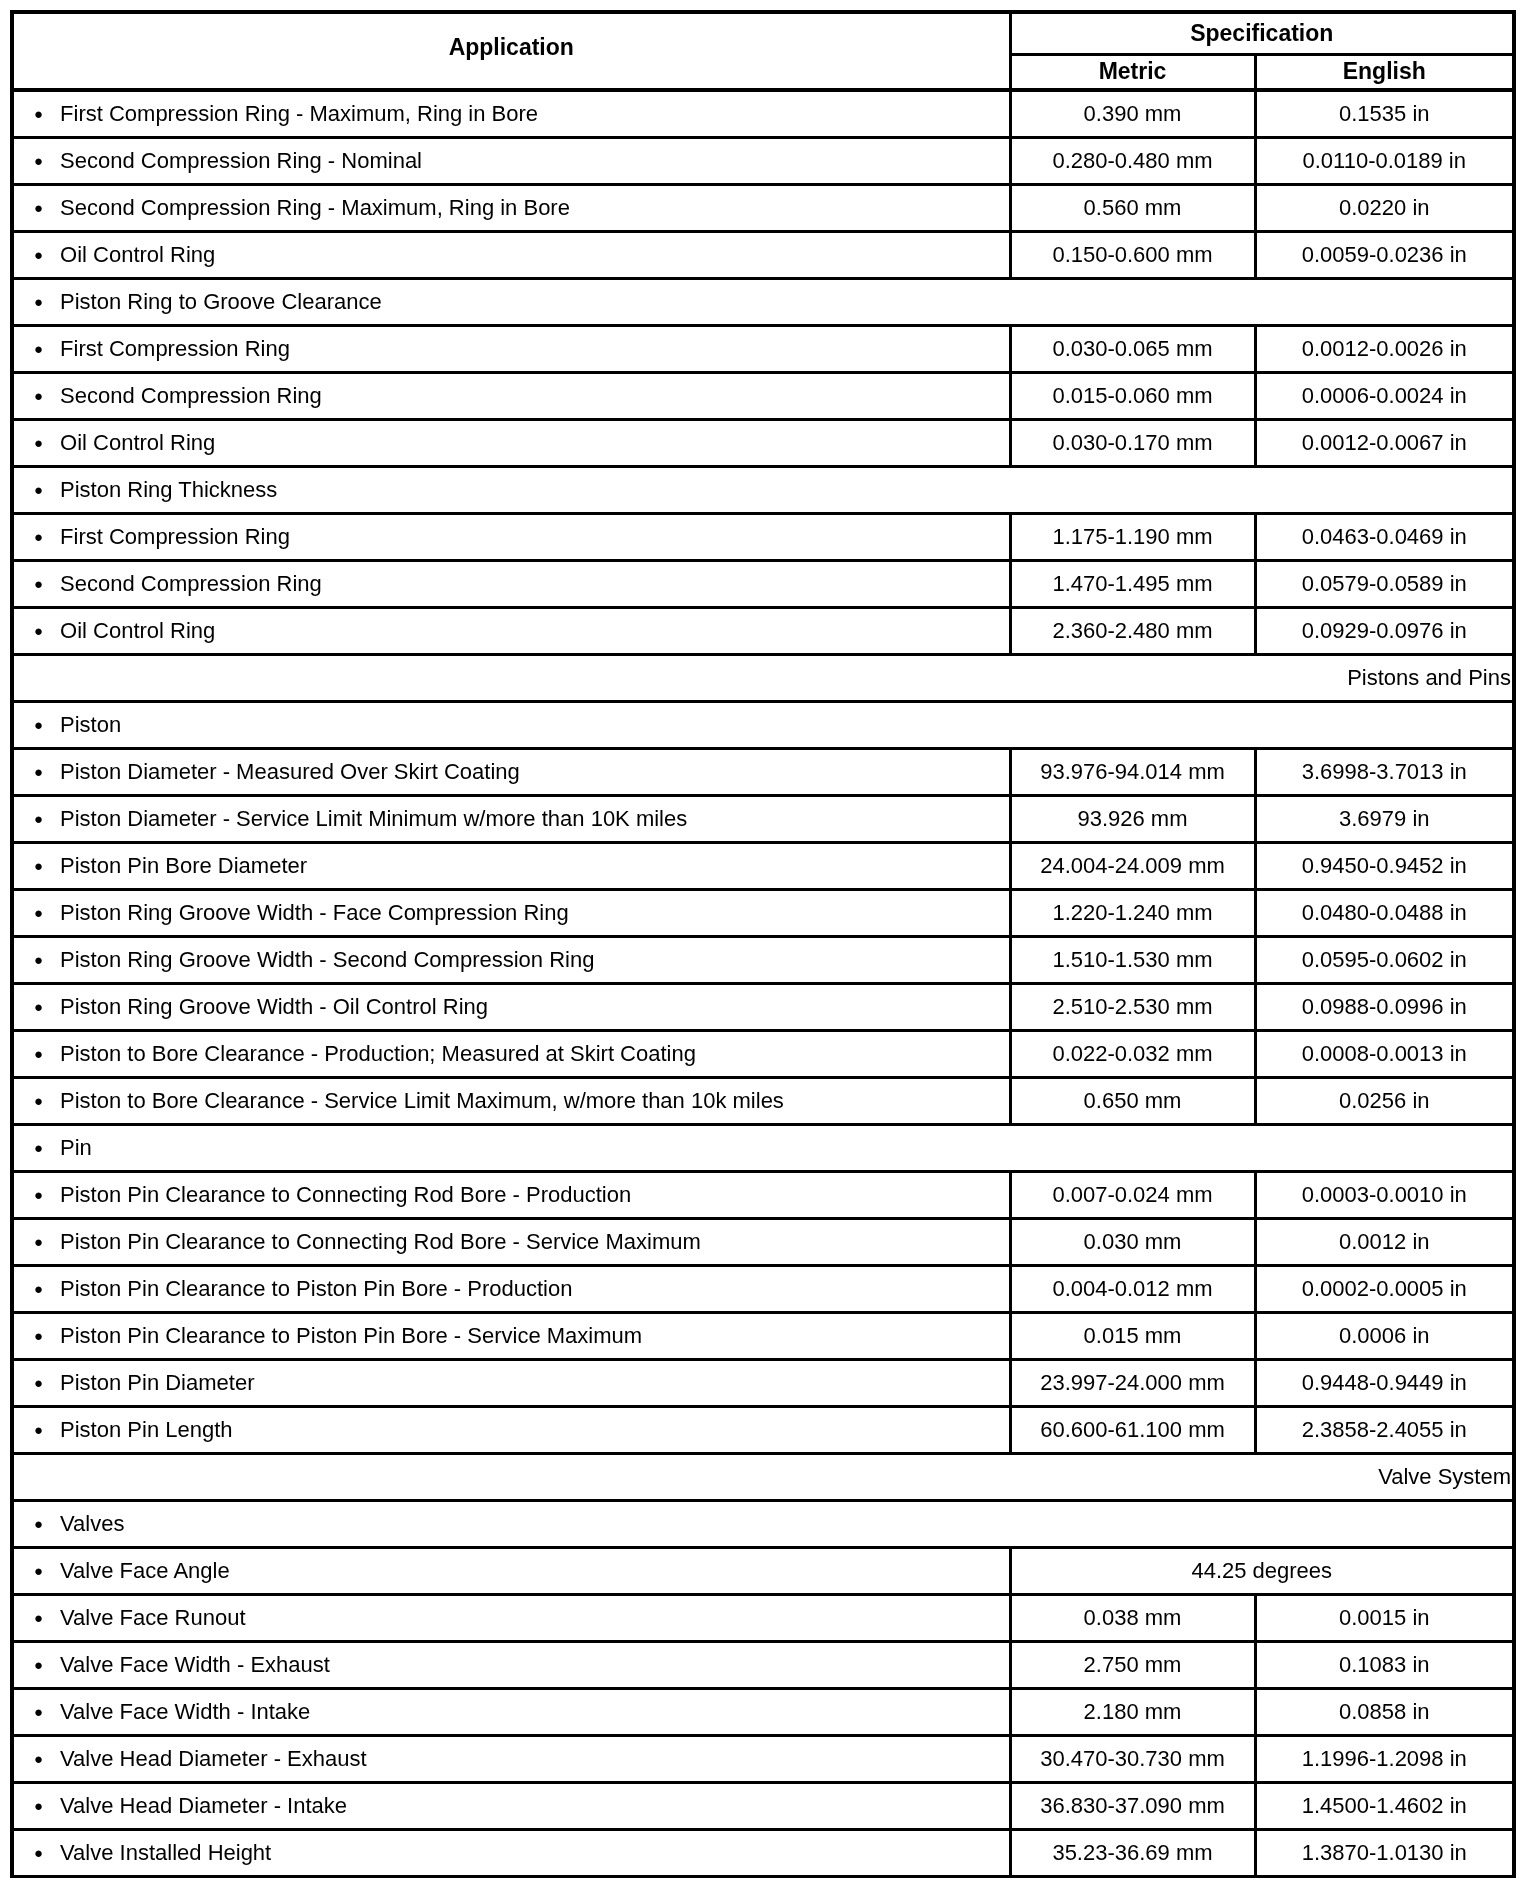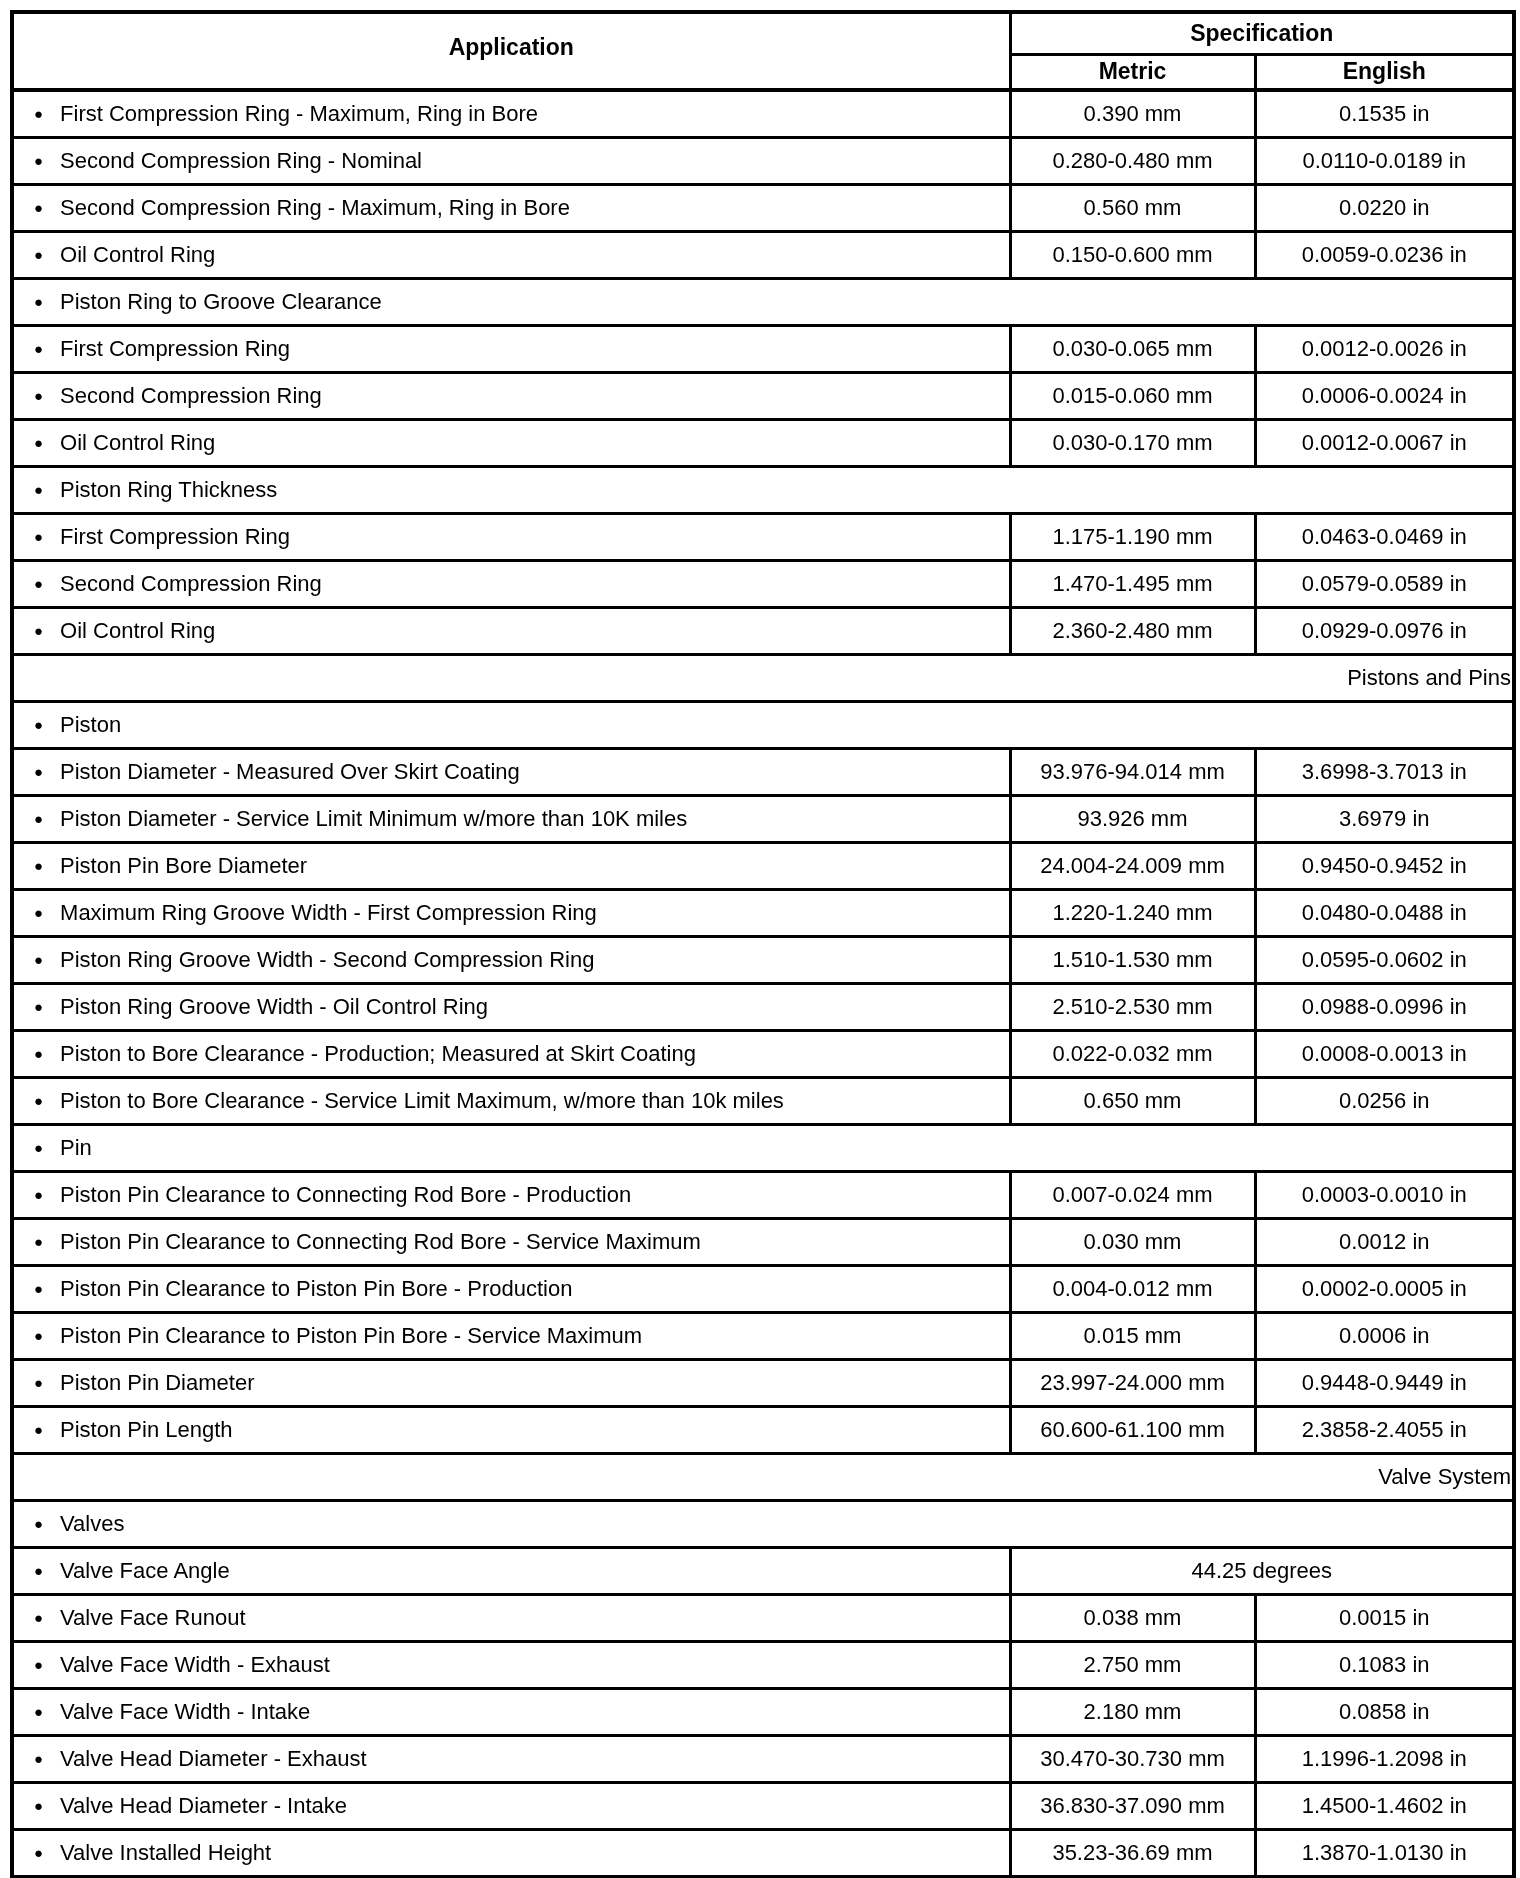--- a/index.html
+++ b/index.html
@@ -146,21 +146,21 @@
           <td class="app-cell"><span class="bullet">●</span><span>Piston Diameter - Service Limit Minimum w/more than 10K miles</span></td>
           <td class="val-cell">93.926 mm</td>
           <td class="val-cell">3.6979 in</td>
         </tr>
         <tr>
           <td class="app-cell"><span class="bullet">●</span><span>Piston Pin Bore Diameter</span></td>
           <td class="val-cell">24.004-24.009 mm</td>
           <td class="val-cell">0.9450-0.9452 in</td>
         </tr>
         <tr>
-          <td class="app-cell"><span class="bullet">●</span><span>Maximum Ring Groove Width - First Compression Ring</span></td>
+          <td class="app-cell"><span class="bullet">●</span><span>Piston Ring Groove Width - Face Compression Ring</span></td>
           <td class="val-cell">1.220-1.240 mm</td>
           <td class="val-cell">0.0480-0.0488 in</td>
         </tr>
         <tr>
           <td class="app-cell"><span class="bullet">●</span><span>Piston Ring Groove Width - Second Compression Ring</span></td>
           <td class="val-cell">1.510-1.530 mm</td>
           <td class="val-cell">0.0595-0.0602 in</td>
         </tr>
         <tr>
           <td class="app-cell"><span class="bullet">●</span><span>Piston Ring Groove Width - Oil Control Ring</span></td>

